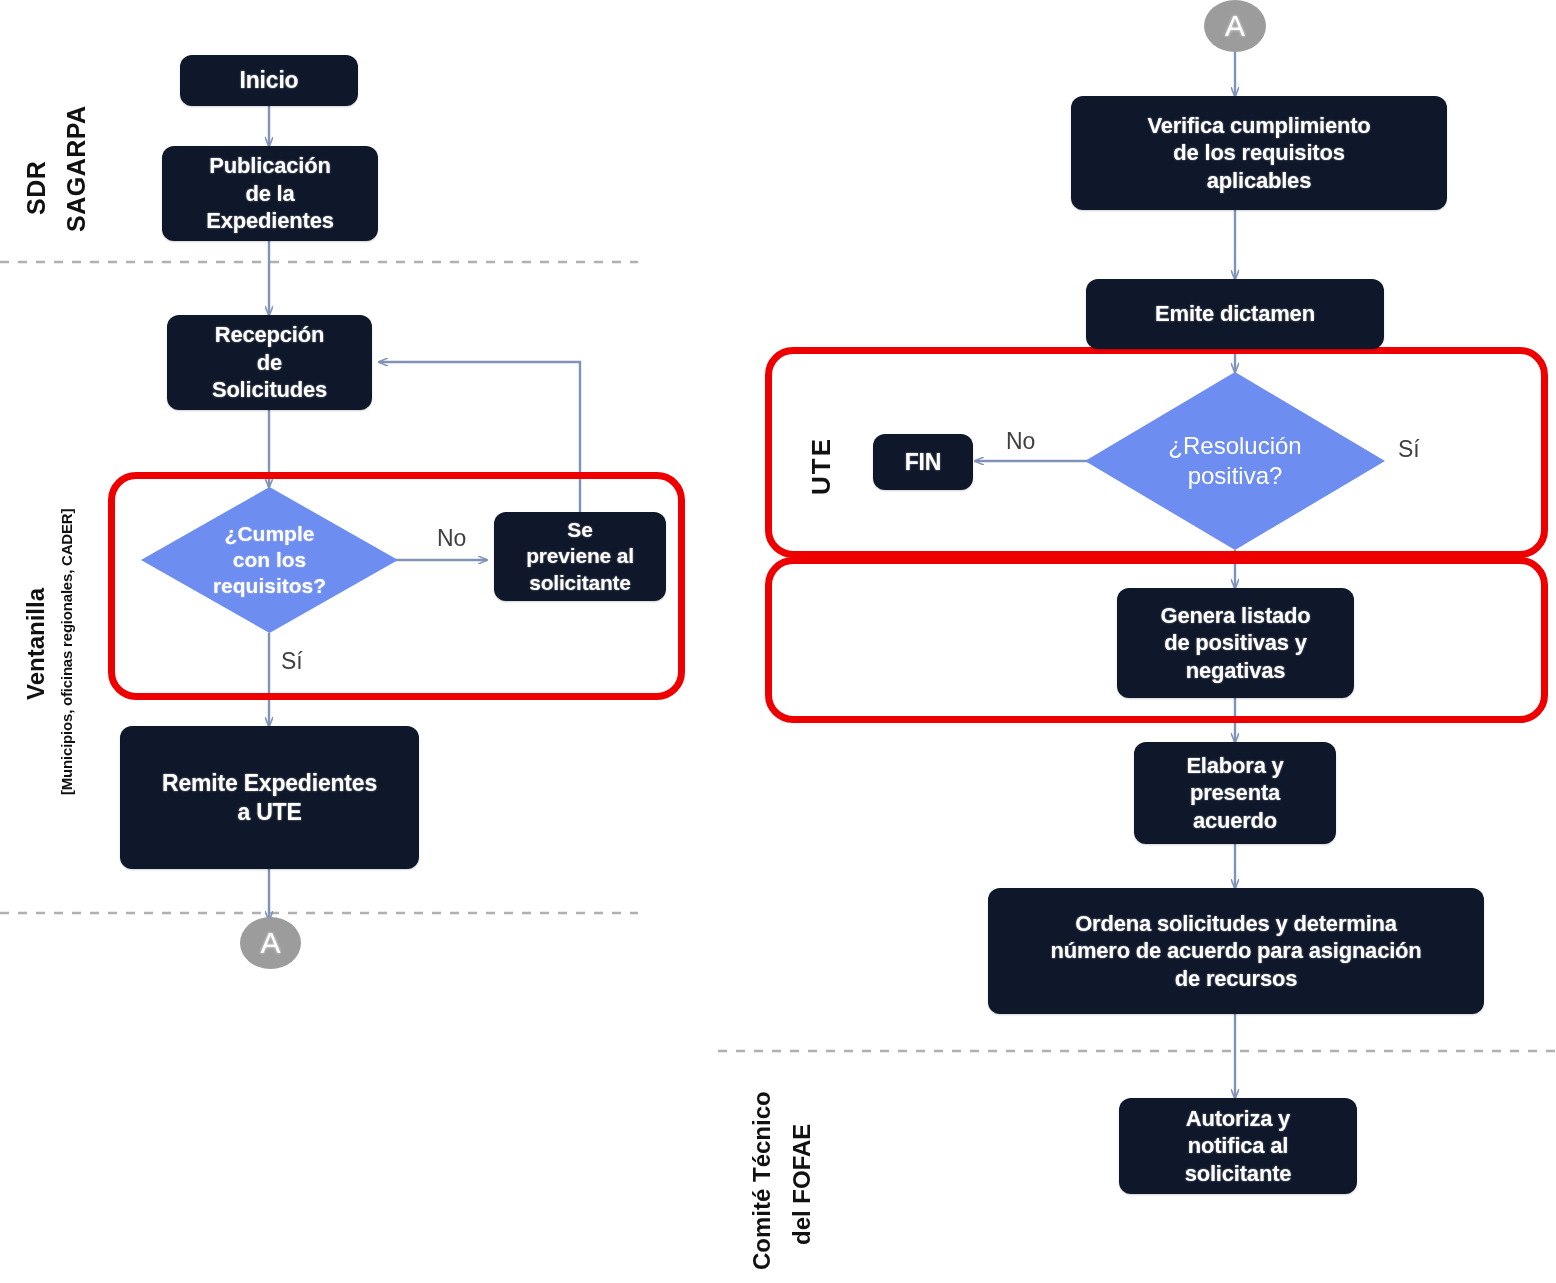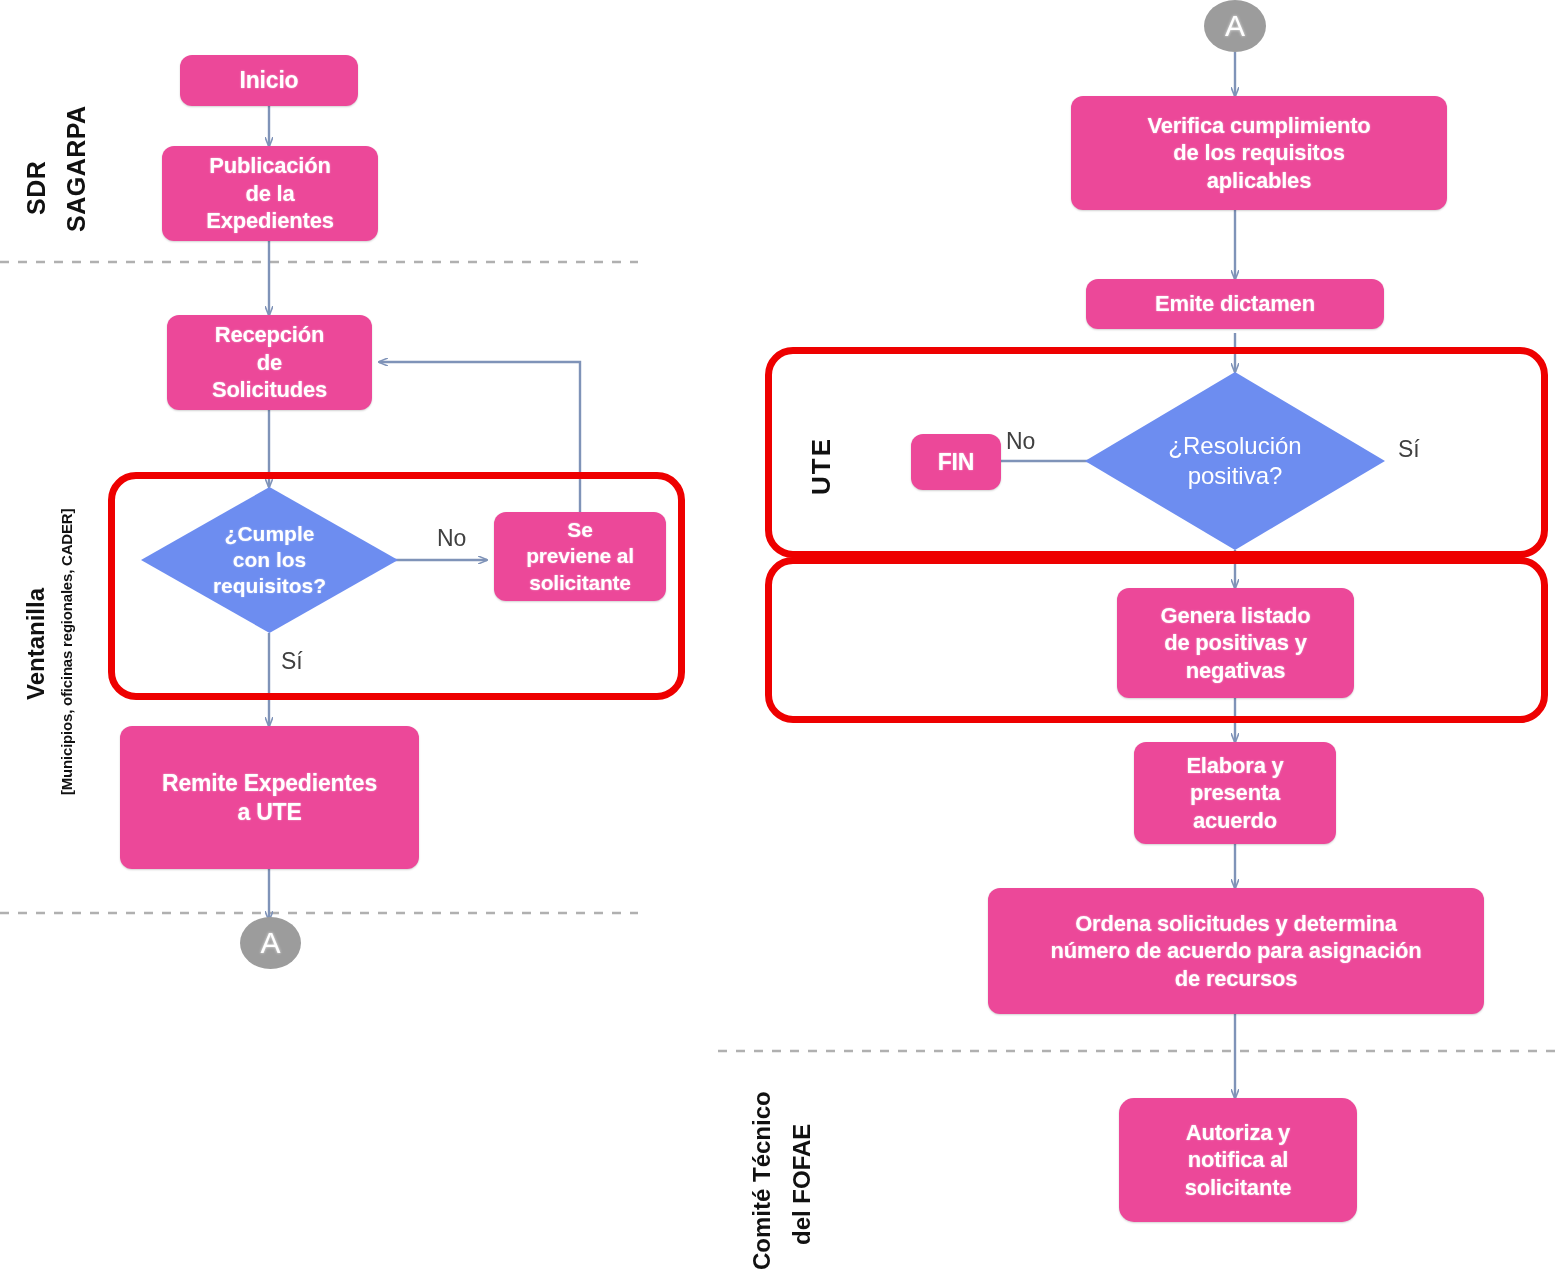--- a/index.html
+++ b/index.html
@@ -21,21 +21,21 @@
     top: 0;
     width: 1556px;
     height: 1283px;
     pointer-events: none;
   }
 
   
   .node {
     position: absolute;
     box-sizing: border-box;
-    background: #ec4899;
+    background: #0f172a;
     border-radius: 12px;
     color: #ffffff;
     font-weight: bold;
     display: flex;
     align-items: center;
     justify-content: center;
     text-align: center;
     line-height: 1.25;
     letter-spacing: -0.2px;
     padding: 2px 6px;
@@ -213,42 +213,42 @@
 a UTE</div>
 
   <div class="connector" style="left:240px; top:917px; width:61px; height:52px;">A</div>
 
   <div class="connector" style="left:1204px; top:0px; width:62px; height:52px;">A</div>
 
   <div class="node fs22" style="left:1071px; top:96px; width:376px; height:114px; white-space:pre-line;">Verifica cumplimiento
 de los requisitos
 aplicables</div>
 
-  <div class="node fs22" style="left:1086px; top:279px; width:298px; height:50px;">Emite dictamen</div>
+  <div class="node fs22" style="left:1086px; top:279px; width:298px; height:70px;">Emite dictamen</div>
 
   <div class="diamond plain" style="left:1085px; top:372px; width:300px; height:178px;">
     <div class="dshape"></div>
     <div class="dtext fs20" style="white-space:pre-line;">¿Resolución
 positiva?</div>
   </div>
 
-  <div class="node fs23" style="left:873px; top:434px; width:90px; height:56px;margin-left:38px;">FIN</div>
+  <div class="node fs23" style="left:873px; top:434px; width:100px; height:56px;">FIN</div>
 
   <div class="edge-label" style="left:1006px; top:428px;">No</div>
   <div class="edge-label" style="left:1398px; top:436px;">Sí</div>
 
   <div class="node fs22" style="left:1117px; top:588px; width:237px; height:110px; white-space:pre-line;">Genera listado
 de positivas y
 negativas</div>
 
   <div class="node fs22" style="left:1134px; top:742px; width:202px; height:102px; white-space:pre-line;">Elabora y
 presenta
 acuerdo</div>
 
   <div class="node fs22" style="left:988px; top:888px; width:496px; height:126px; white-space:pre-line;">Ordena solicitudes  y determina
 número de acuerdo para asignación
 de recursos</div>
 
-  <div class="node fs22" style="left:1119px; top:1098px; width:238px; height:124px; white-space:pre-line;border-radius:15px;">Autoriza y
+  <div class="node fs22" style="left:1119px; top:1098px; width:238px; height:96px; white-space:pre-line;">Autoriza y
 notifica al
 solicitante</div>
 
 </div>
 
 </body></html>

